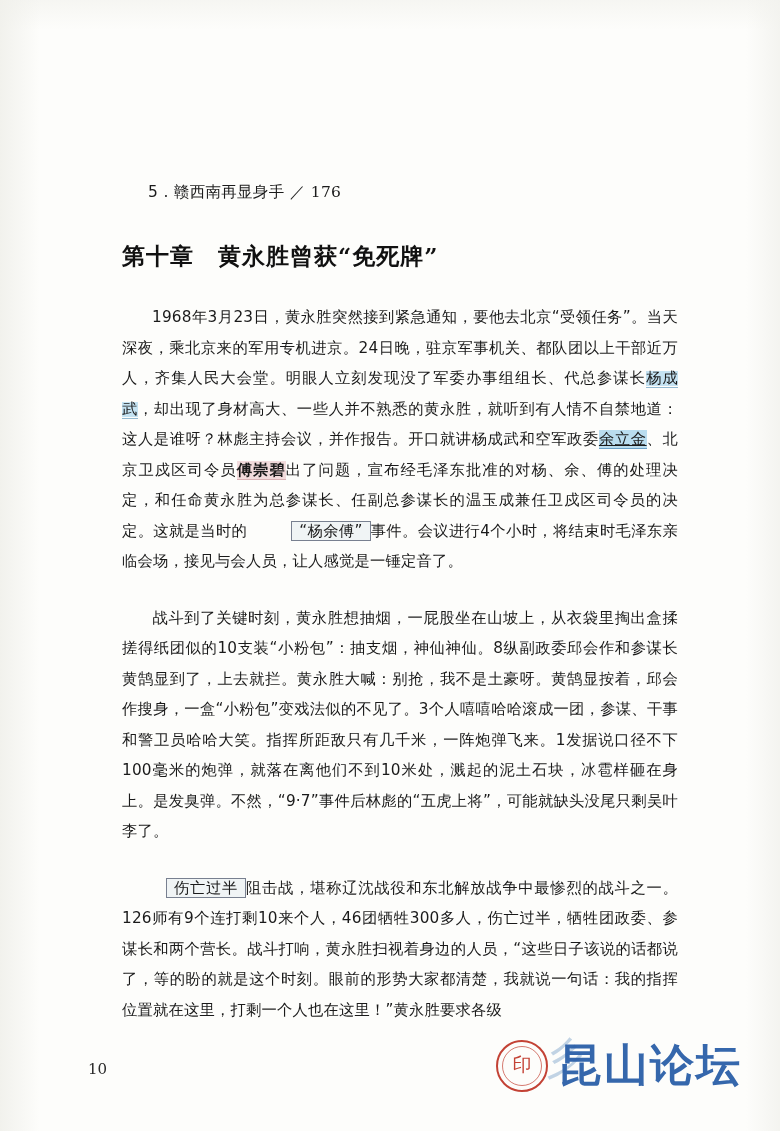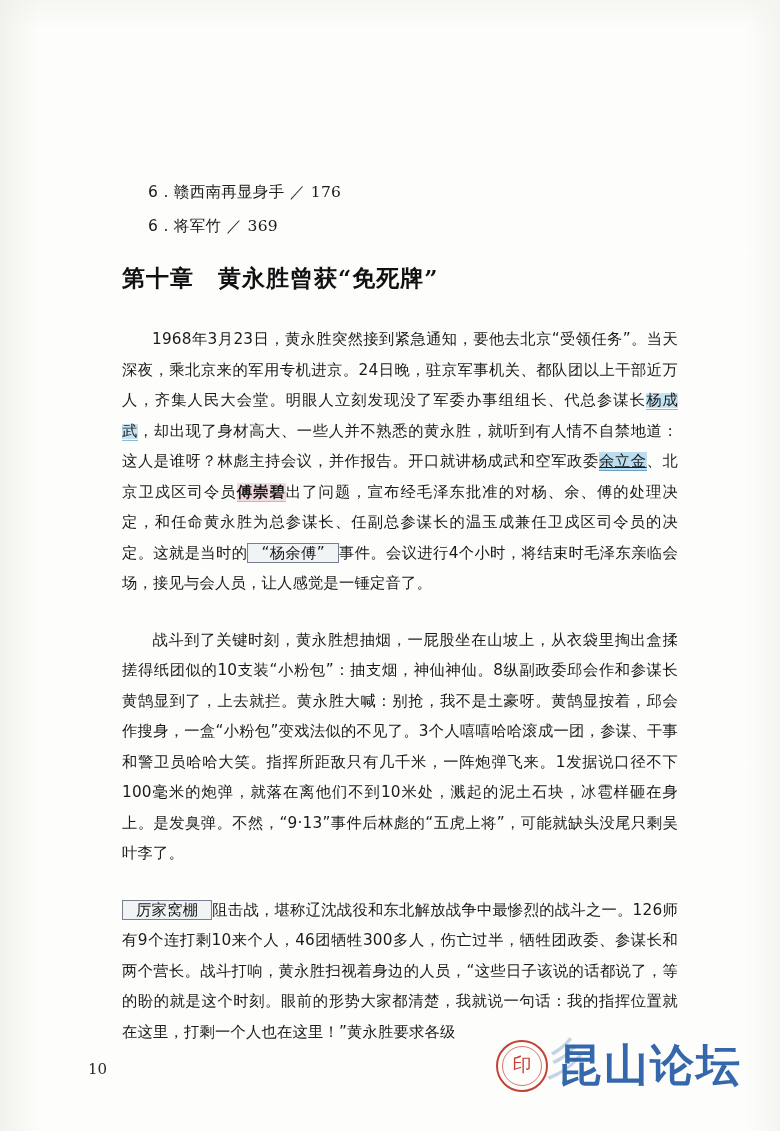--- a/index.html
+++ b/index.html
@@ -42,21 +42,21 @@
     letter-spacing: 0.3px;
     margin: 0 0 13px 26px;
     font-family: "DejaVu Sans", "Liberation Sans", sans-serif;
   }
   .toc-line .num {
     font-family: "DejaVu Serif", "Liberation Serif", serif;
   }
   .chapter-title {
     font-size: 23px;
     color: #111;
-    margin: 26px 0 30px 0;
+    margin: 38px 0 30px 0;
     letter-spacing: 1px;
     font-family: "DejaVu Serif", "Liberation Serif", serif;
   }
   p.body-text {
     font-size: 15.3px;
     line-height: 30.5px;
     color: #1a1a1a;
     margin: 0 0 26px 0;
     text-align: justify;
     font-family: "DejaVu Sans", "Liberation Sans", sans-serif;
@@ -76,22 +76,23 @@
     border-bottom: 1px solid rgba(55, 120, 170, 0.6);
     text-decoration: underline;
   }
   .hl-pink {
     background: rgba(236, 198, 200, 0.62);
     border-bottom: 1px solid rgba(190, 135, 140, 0.5);
     font-weight: bold;
   }
   .box-mark {
     border: 1px solid rgba(80, 90, 110, 0.75);
-    padding: 0 13px;
+    padding: 0 7px;
     background: rgba(215, 225, 235, 0.35);
+    margin-left: 44px;
   }
   .page-number {
     position: absolute;
     left: 88px;
     top: 1060px;
     font-size: 15px;
     color: #2a2a2a;
     font-family: "DejaVu Serif", "Liberation Serif", serif;
   }
   
@@ -146,38 +147,33 @@
   }
 </style>
 </head>
 <body>
 
 <div class="page">
 
   <div class="content">
 
     <div class="toc-line">
-      <span>6 . 赣西南再显身手</span>
+      <span>5 . 赣西南再显身手</span>
       <span class="num">／</span>
       <span class="num">176</span>
     </div>
 
-    <div class="toc-line">
-      <span>6 . 将军竹</span>
-      <span class="num">／</span>
-      <span class="num">369</span>
-    </div>
 
     <h1 class="chapter-title">第十章　黄永胜曾获“免死牌”</h1>
 
     <p class="body-text"><span class="indent"></span><span>1968年3月23日，黄永胜突然接到紧急通知，要他去北京“受领任务”。当天深夜，乘北京来的军用专机进京。24日晚，驻京军事机关、都队团以上干部近万人，齐集人民大会堂。明眼人立刻发现没了军委办事组组长、代总参谋长<span class="hl-blue">杨成武</span>，却出现了身材高大、一些人并不熟悉的黄永胜，就听到有人情不自禁地道：这人是谁呀？林彪主持会议，并作报告。开口就讲杨成武和空军政委<span class="hl-blue-strong">余立金</span>、北京卫戍区司令员<span class="hl-pink">傅崇碧</span>出了问题，宣布经毛泽东批准的对杨、余、傅的处理决定，和任命黄永胜为总参谋长、任副总参谋长的温玉成兼任卫戍区司令员的决定。这就是当时的<span class="box-mark">“杨余傅”</span>事件。会议进行4个小时，将结束时毛泽东亲临会场，接见与会人员，让人感觉是一锤定音了。</span></p>
 
-    <p class="body-text"><span class="indent"></span><span>战斗到了关键时刻，黄永胜想抽烟，一屁股坐在山坡上，从衣袋里掏出盒揉搓得纸团似的10支装“小粉包”：抽支烟，神仙神仙。8纵副政委邱会作和参谋长黄鹄显到了，上去就拦。黄永胜大喊：别抢，我不是土豪呀。黄鹄显按着，邱会作搜身，一盒“小粉包”变戏法似的不见了。3个人嘻嘻哈哈滚成一团，参谋、干事和警卫员哈哈大笑。指挥所距敌只有几千米，一阵炮弹飞来。1发据说口径不下100毫米的炮弹，就落在离他们不到10米处，溅起的泥土石块，冰雹样砸在身上。是发臭弹。不然，“9·13”事件后林彪的“五虎上将”，可能就缺头没尾只剩吴叶李了。</span></p>
+    <p class="body-text"><span class="indent"></span><span>战斗到了关键时刻，黄永胜想抽烟，一屁股坐在山坡上，从衣袋里掏出盒揉搓得纸团似的10支装“小粉包”：抽支烟，神仙神仙。8纵副政委邱会作和参谋长黄鹄显到了，上去就拦。黄永胜大喊：别抢，我不是土豪呀。黄鹄显按着，邱会作搜身，一盒“小粉包”变戏法似的不见了。3个人嘻嘻哈哈滚成一团，参谋、干事和警卫员哈哈大笑。指挥所距敌只有几千米，一阵炮弹飞来。1发据说口径不下100毫米的炮弹，就落在离他们不到10米处，溅起的泥土石块，冰雹样砸在身上。是发臭弹。不然，“9·7”事件后林彪的“五虎上将”，可能就缺头没尾只剩吴叶李了。</span></p>
 
-    <p class="body-text"><span><span class="box-mark">厉家窝棚</span>阻击战，堪称辽沈战役和东北解放战争中最惨烈的战斗之一。126师有9个连打剩10来个人，46团牺牲300多人，伤亡过半，牺牲团政委、参谋长和两个营长。战斗打响，黄永胜扫视着身边的人员，“这些日子该说的话都说了，等的盼的就是这个时刻。眼前的形势大家都清楚，我就说一句话：我的指挥位置就在这里，打剩一个人也在这里！”黄永胜要求各级</span></p>
+    <p class="body-text"><span><span class="box-mark">伤亡过半</span>阻击战，堪称辽沈战役和东北解放战争中最惨烈的战斗之一。126师有9个连打剩10来个人，46团牺牲300多人，伤亡过半，牺牲团政委、参谋长和两个营长。战斗打响，黄永胜扫视着身边的人员，“这些日子该说的话都说了，等的盼的就是这个时刻。眼前的形势大家都清楚，我就说一句话：我的指挥位置就在这里，打剩一个人也在这里！”黄永胜要求各级</span></p>
 
   </div>
 
   <div class="page-number">10</div>
 
   <div class="wm-glyph">彡</div>
 
   <div class="watermark">
     <div class="wm-seal">
       <span>印</span>

